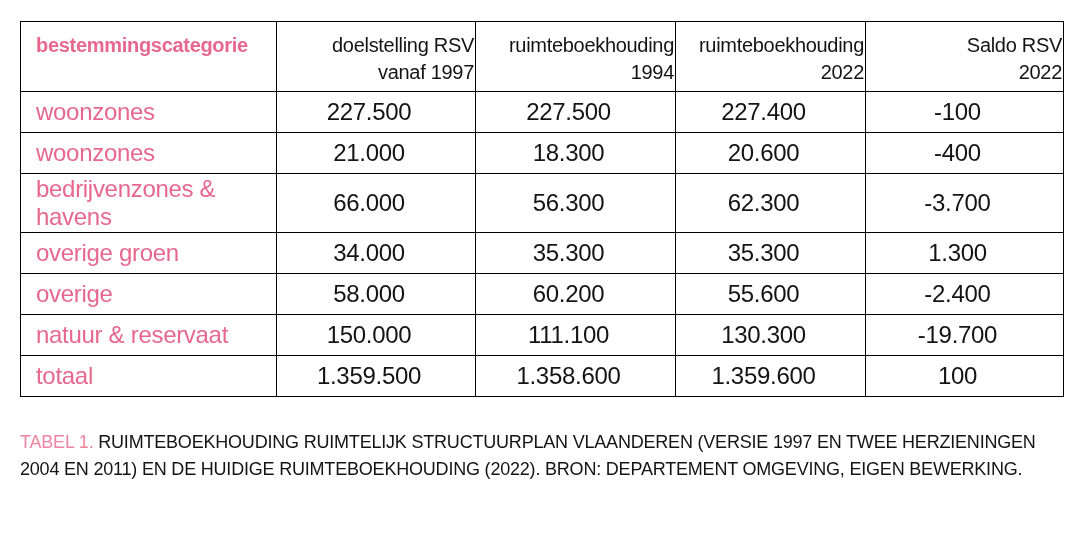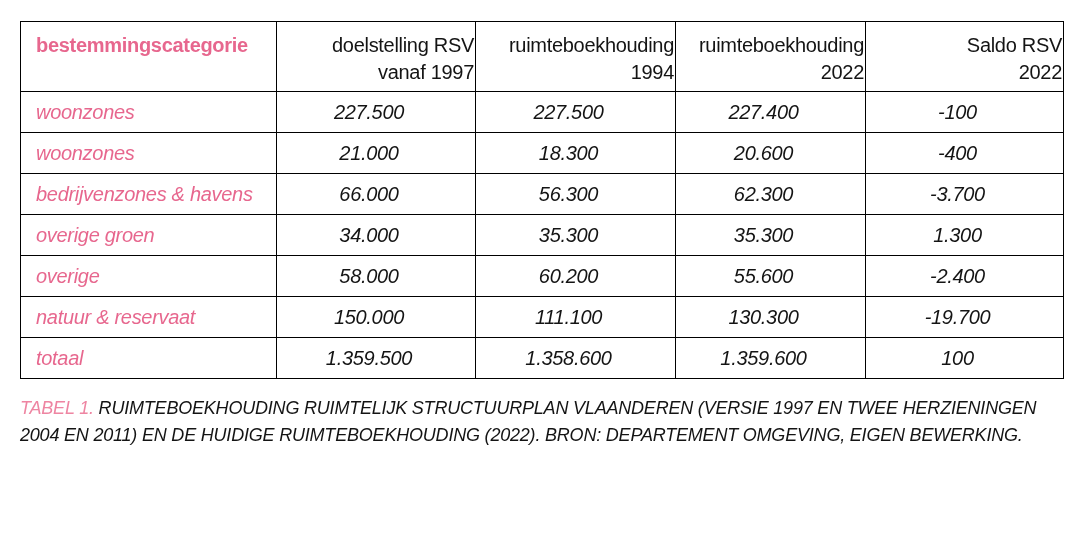--- a/index.html
+++ b/index.html
@@ -37,34 +37,32 @@
     font-size:20px;line-height:27px;
     color:var(--ink);
     text-align:right;
   }
   .data-table th.cat-h{
     text-align:left;padding-left:15px;color:var(--accent);font-weight:bold;
   }
   .data-table th .h-line{display:block;}
   .data-table td{
     height:41px;
-    font-size:20px;
+    font-size:24px;
     color:var(--ink);
     vertical-align:middle;
-    font-style:italic;
   }
   .data-table td.cat{text-align:left;padding-left:15px;color:var(--accent);}
   .data-table td.num{text-align:center;padding-right:15px;}
   .caption{
-    margin-top:16px;
+    margin-top:32px;
     font-size:18px;line-height:27px;
     letter-spacing:-0.2px;
     color:var(--ink);
     white-space:nowrap;
-    font-style:italic;
   }
   .caption .cap-label{color:var(--caption_accent);}
 </style>
 </head>
 <body>
 
 <div class="page">
 
   <table class="data-table">
     <colgroup>

